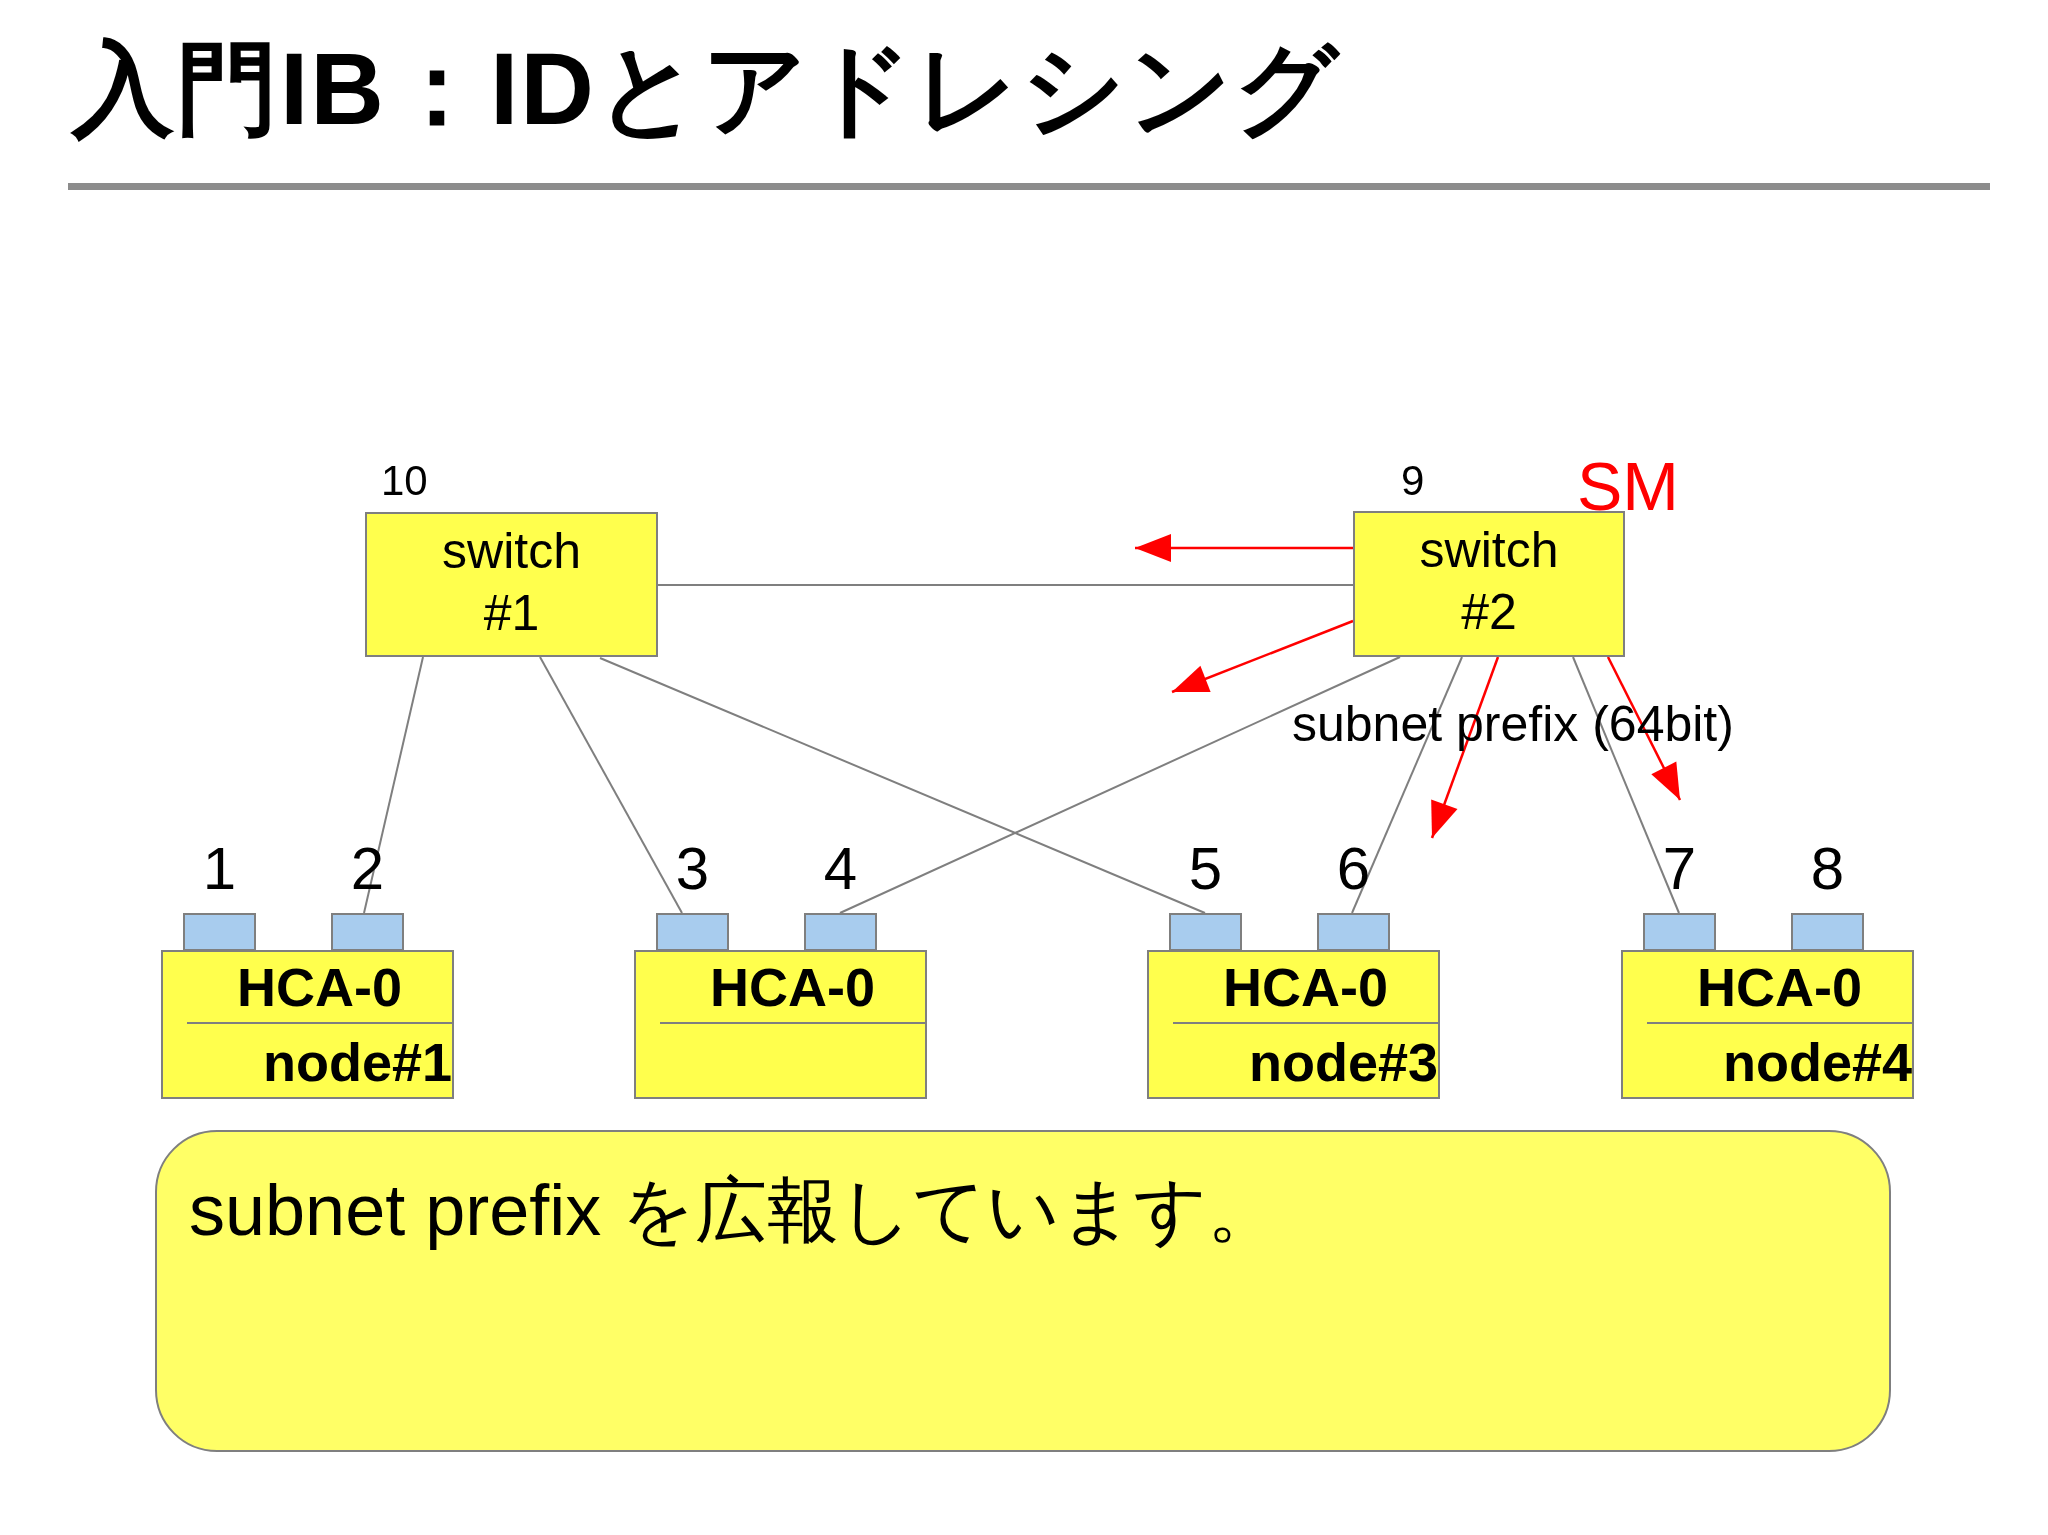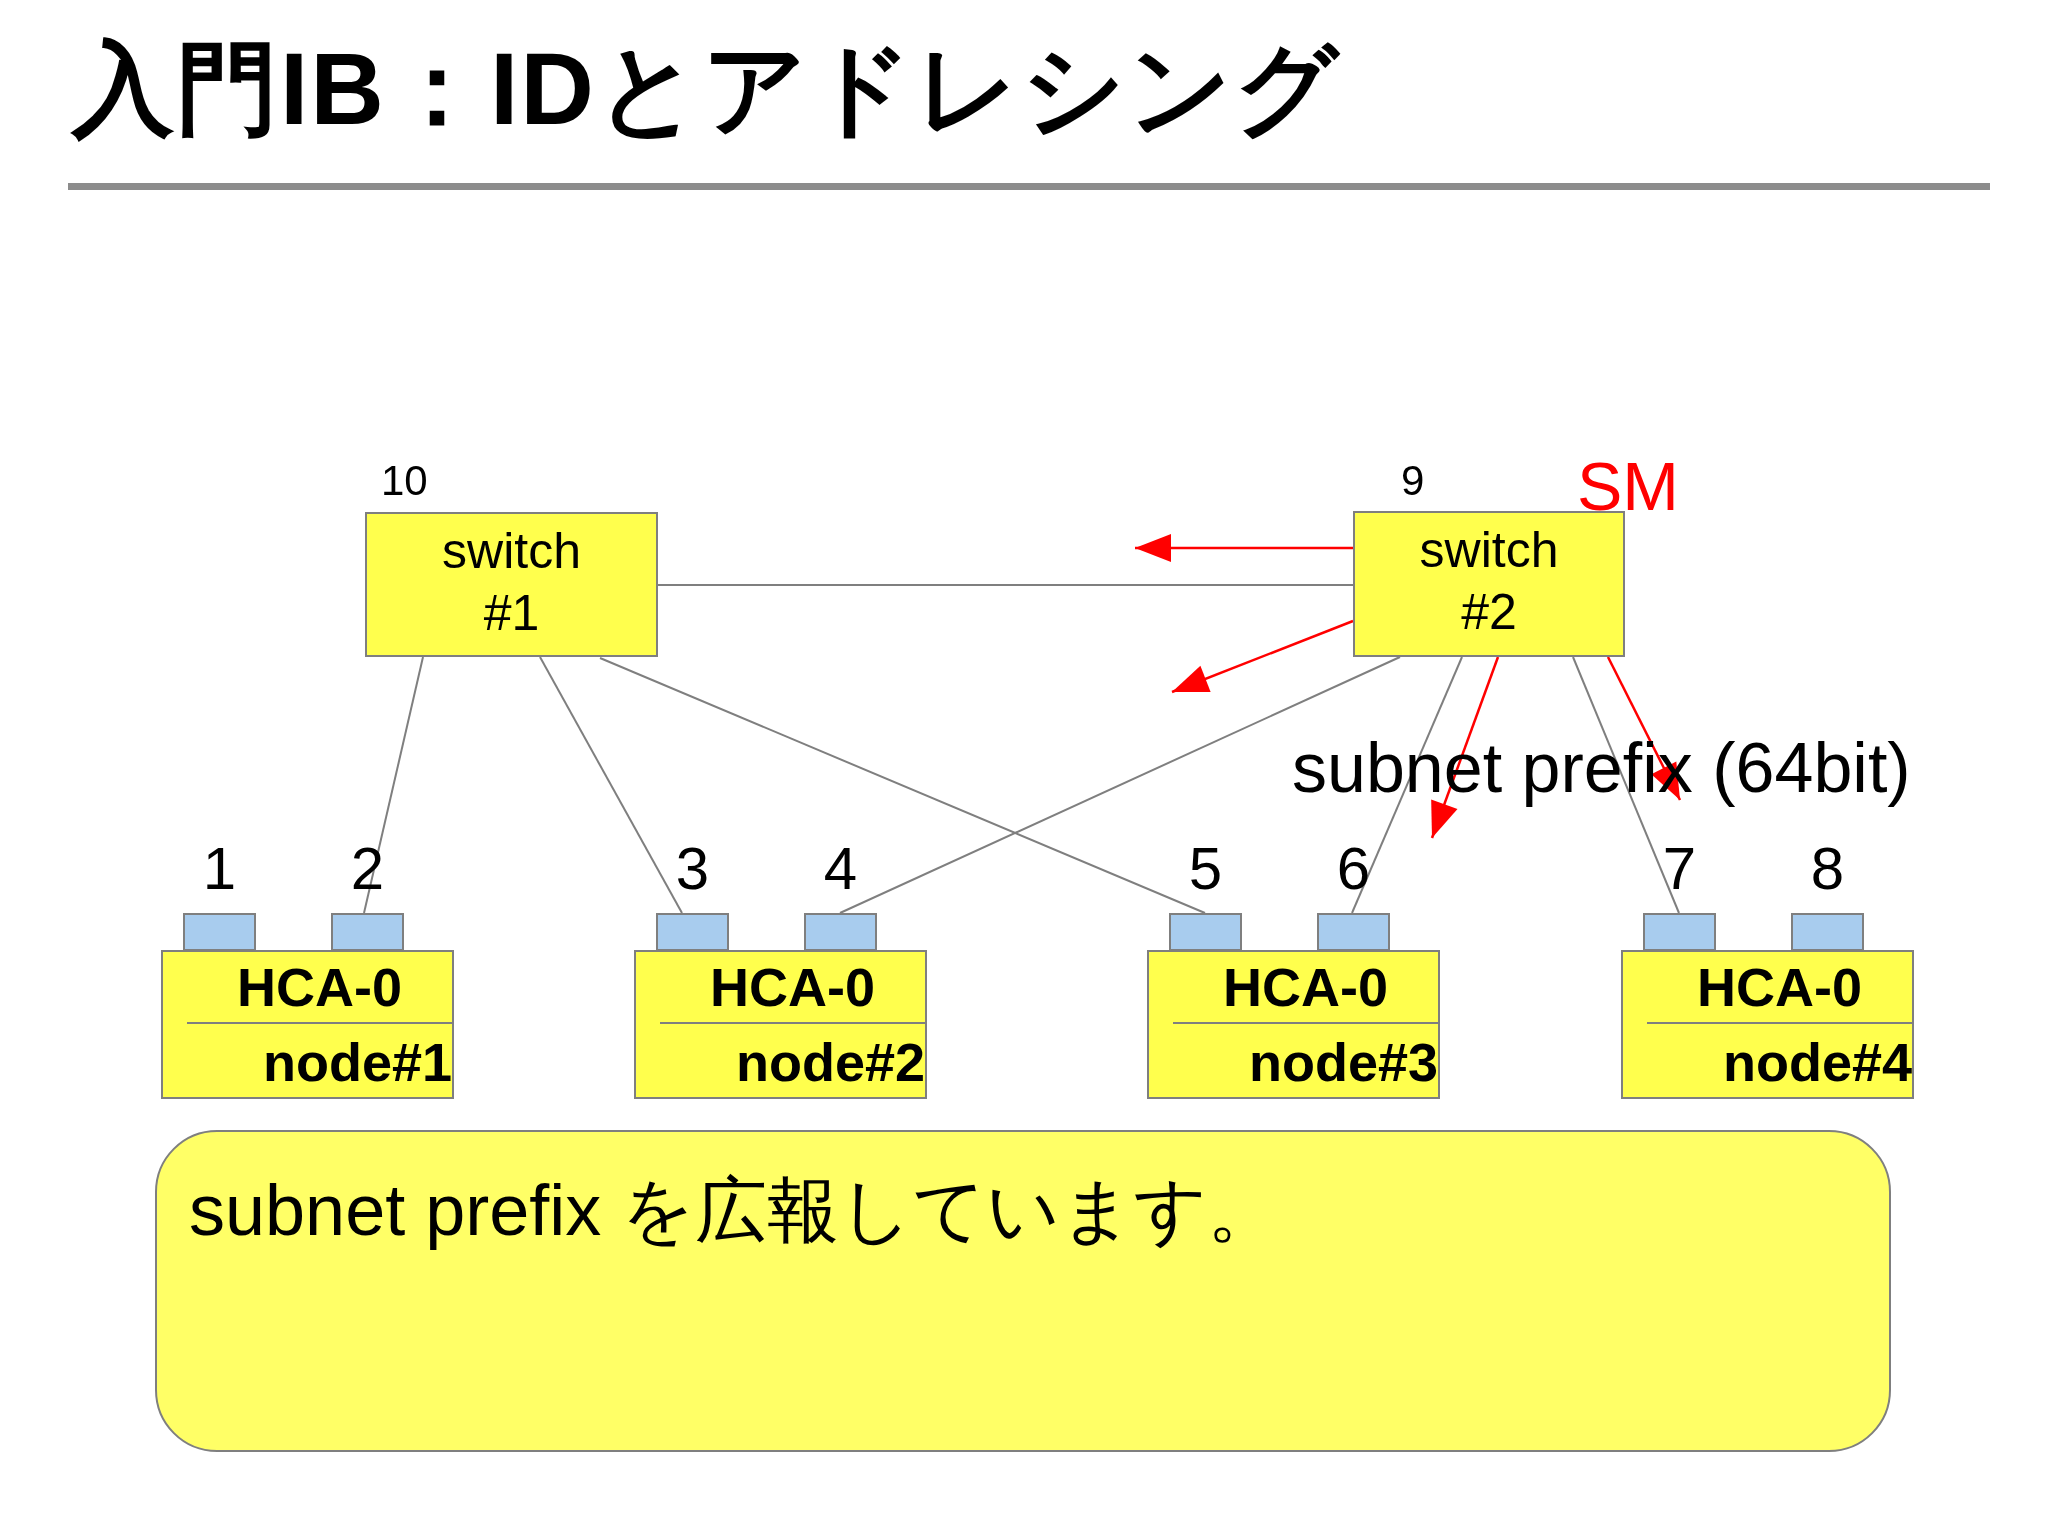--- a/index.html
+++ b/index.html
@@ -21,21 +21,21 @@
   }
   .rule{left:68px;top:183px;width:1922px;height:7px;background:var(--rule-gray);}
   .conn{left:0;top:0;width:2048px;height:1535px;z-index:1;}
   .switch-box{
     z-index:2;background:var(--box-yellow);border:2px solid var(--line-gray);
     box-sizing:border-box;text-align:center;font-weight:normal;font-size:50px;line-height:62px;
     padding-top:6px;
   }
   .lid{z-index:2;font-size:42px;line-height:62px;margin-left:33px;}
   .sm{z-index:2;left:1577px;top:452px;font-size:68px;line-height:68px;color:var(--red);}
-  .subnet{z-index:2;left:1292px;top:686px;font-size:70px;line-height:76px;white-space:nowrap;margin-top:44px;}
+  .subnet{z-index:2;left:1292px;top:686px;font-size:50px;line-height:76px;white-space:nowrap;}
   .node{z-index:2;width:293px;height:252px;}
   .port-label{
     position:absolute;top:-6px;width:73px;text-align:center;font-size:60px;line-height:60px;
   }
   .port-label.a{left:36px;}
   .port-label.b{left:184px;}
   .port{
     position:absolute;top:68px;width:73px;height:38px;box-sizing:border-box;
     background:var(--port-blue);border:2px solid var(--line-gray);
   }
@@ -115,21 +115,20 @@
     </div>
   </div>
 
   <div class="abs node" style="left:620px;top:845px;">
     <div class="port-label a">3</div>
     <div class="port-label b">4</div>
     <div class="port a"></div>
     <div class="port b"></div>
     <div class="hca-stack">
       <div class="hca-cell">HCA-0</div>
-      <div class="name-cell">node#2</div>
     </div>
   </div>
 
   <div class="abs node" style="left:1133px;top:845px;">
     <div class="port-label a">5</div>
     <div class="port-label b">6</div>
     <div class="port a"></div>
     <div class="port b"></div>
     <div class="hca-stack">
       <div class="hca-cell">HCA-0</div>

